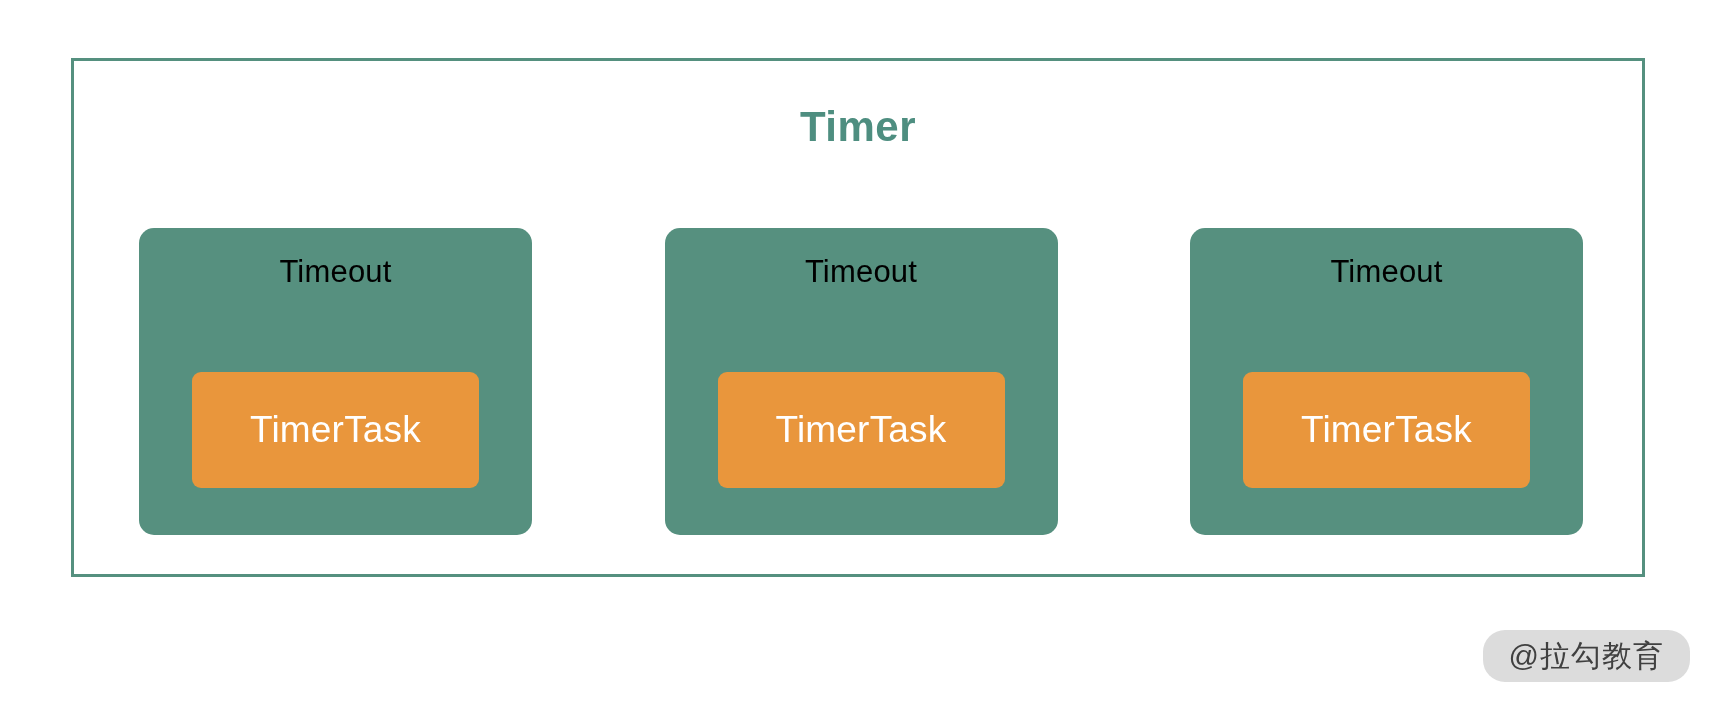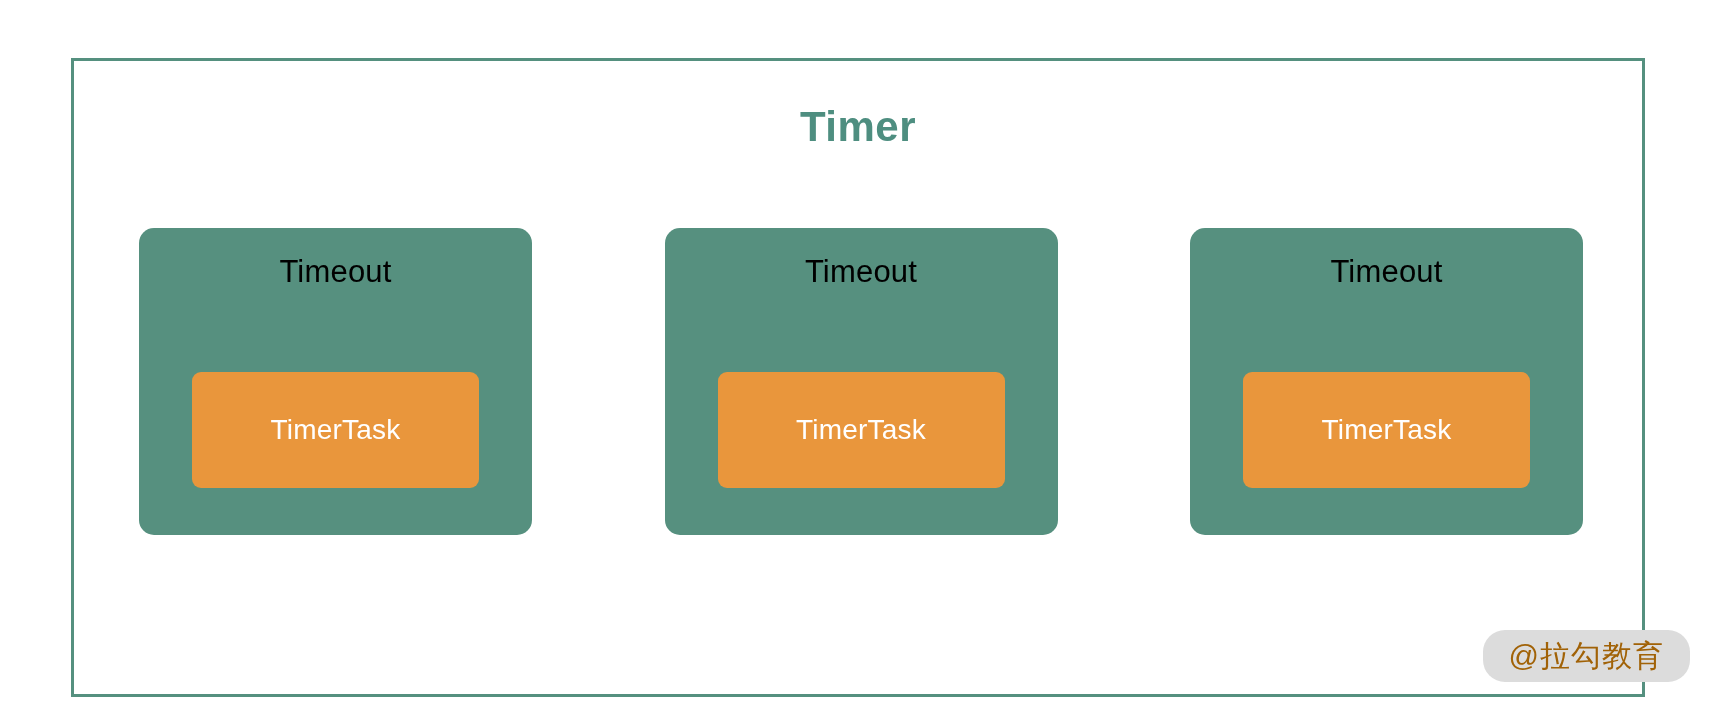--- a/index.html
+++ b/index.html
@@ -14,21 +14,21 @@
     overflow: hidden;
     position: relative;
   }
 
   
   #timer-frame {
     position: absolute;
     left: 71px;
     top: 58px;
     width: 1574px;
-    height: 639px;
+    height: 519px;
     box-sizing: border-box;
     border: 3px solid #55907F;
     background: #ffffff;
   }
 
   #timer-title {
     position: absolute;
     left: 0;
     top: 45px;
     width: 100%;
@@ -79,41 +79,41 @@
     top: 144px;
     height: 116px;
     background: #E9963C;
     border-radius: 9px;
     display: flex;
     align-items: center;
     justify-content: center;
   }
 
   .timertask-label {
-    font-size: 28px;
+    font-size: 37px;
     color: #ffffff;
     line-height: 1.1;
     letter-spacing: 0.2px;
   }
 
   
   #watermark {
     position: absolute;
     right: 28px;
     bottom: 20px;
     background: #DCDCDC;
     border-radius: 22px;
     padding: 9px 26px;
     display: flex;
     align-items: center;
     justify-content: center;
   }
   #watermark-text {
     font-size: 30px;
-    color: #a16207;
+    color: #404040;
     line-height: 1.15;
     letter-spacing: 1px;
     white-space: nowrap;
   }
 </style>
 </head>
 <body>
 
 <div id="timer-frame">
 

